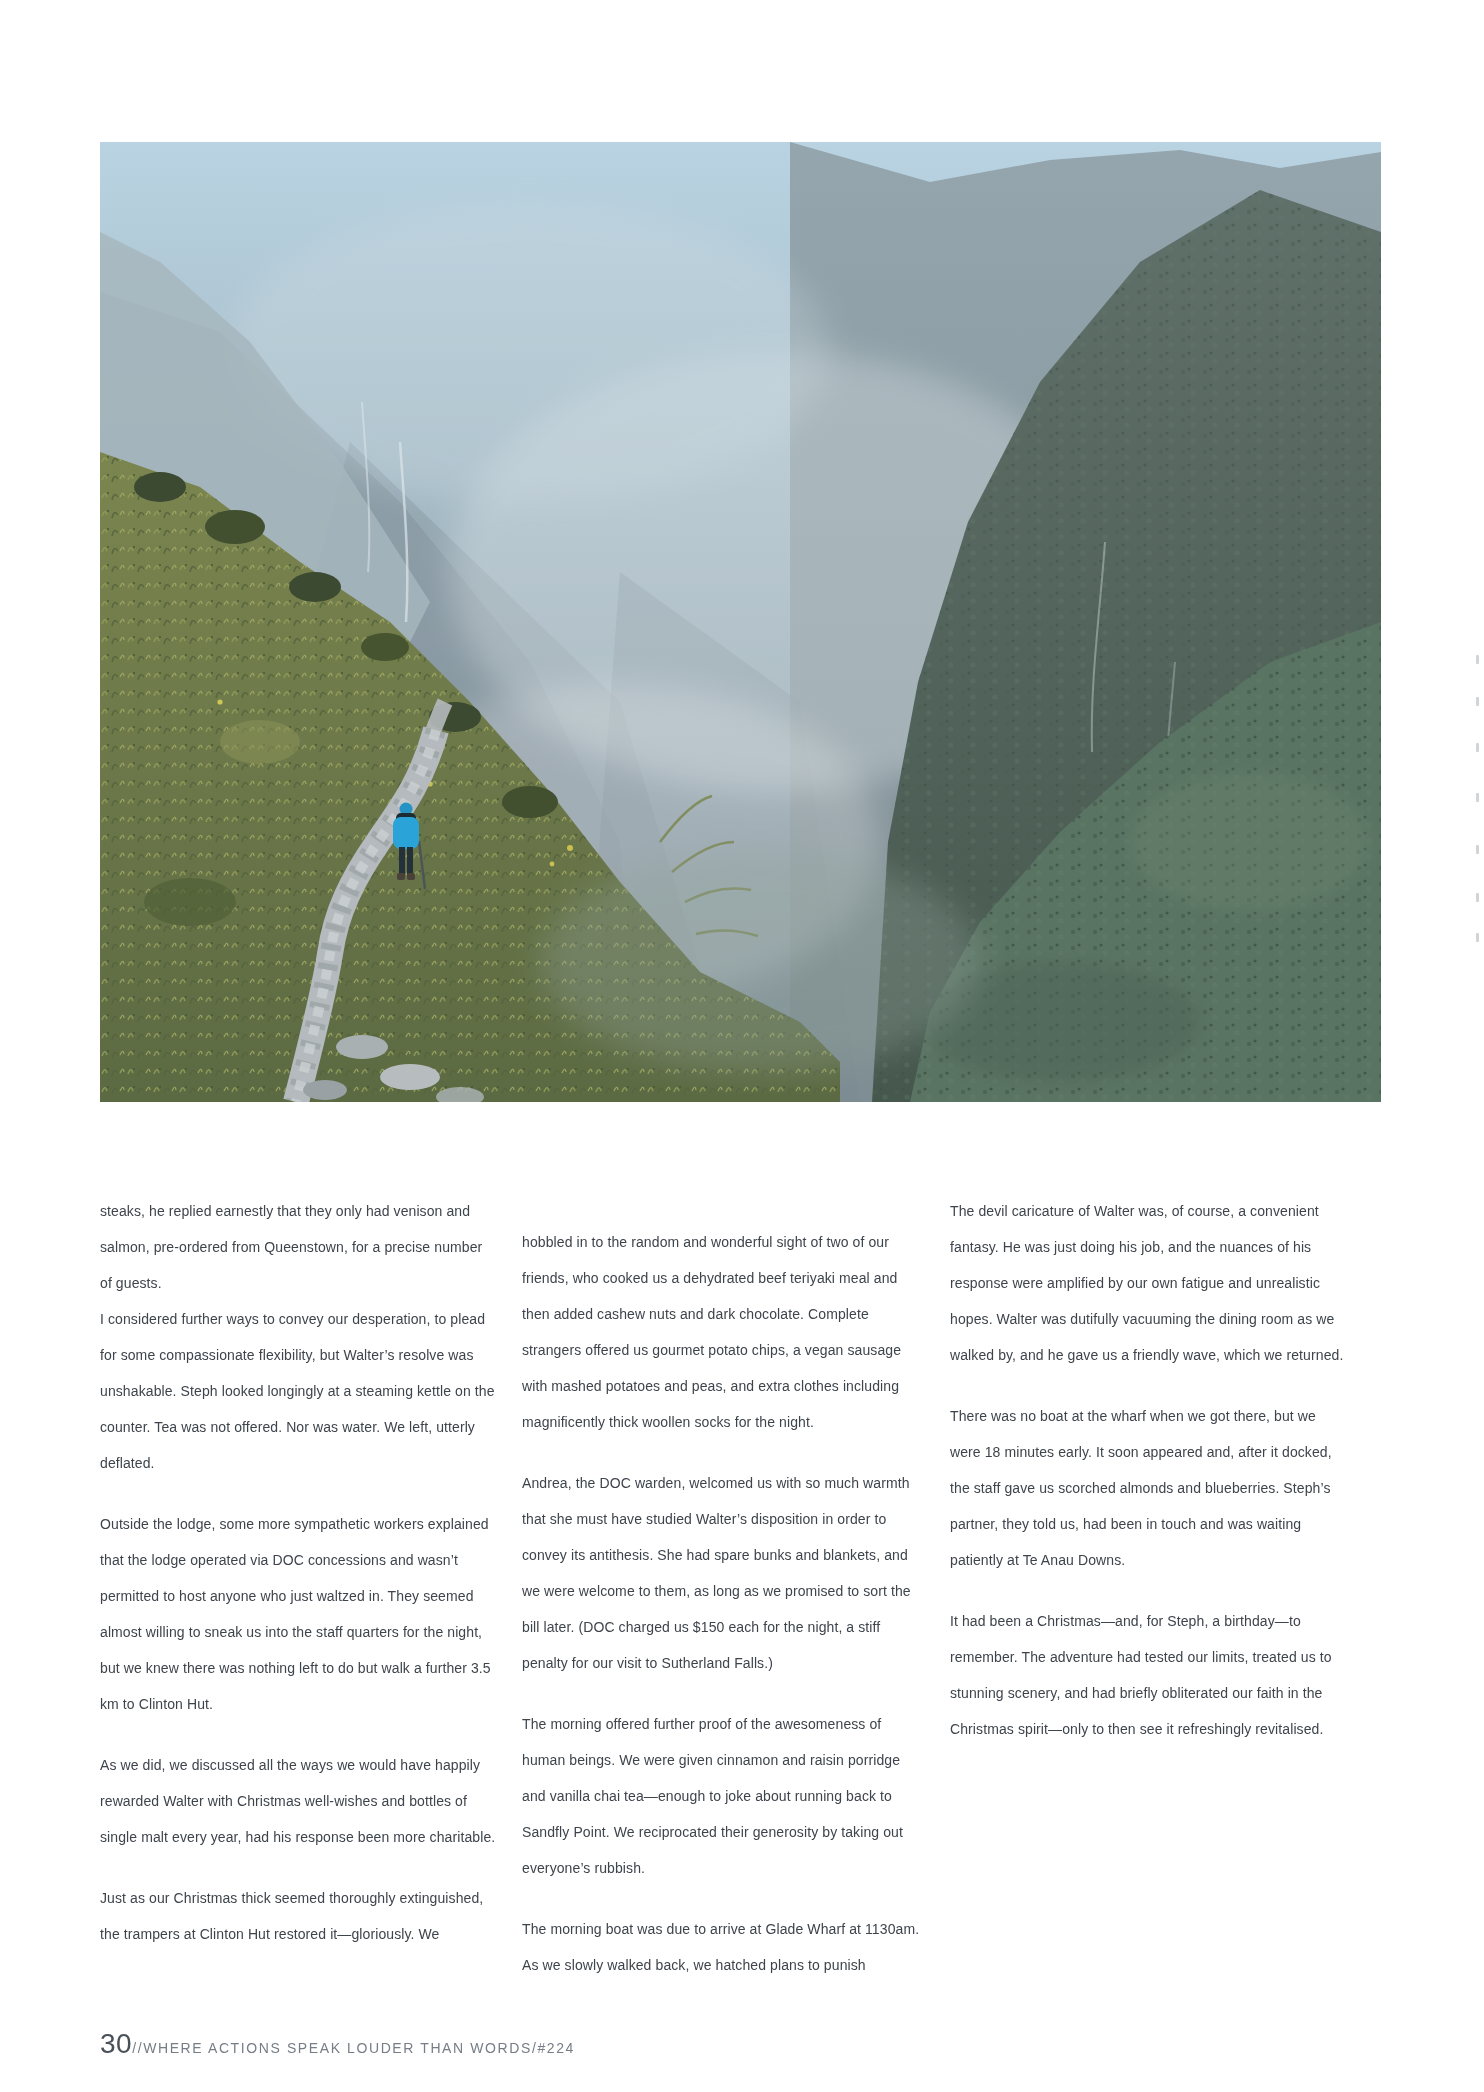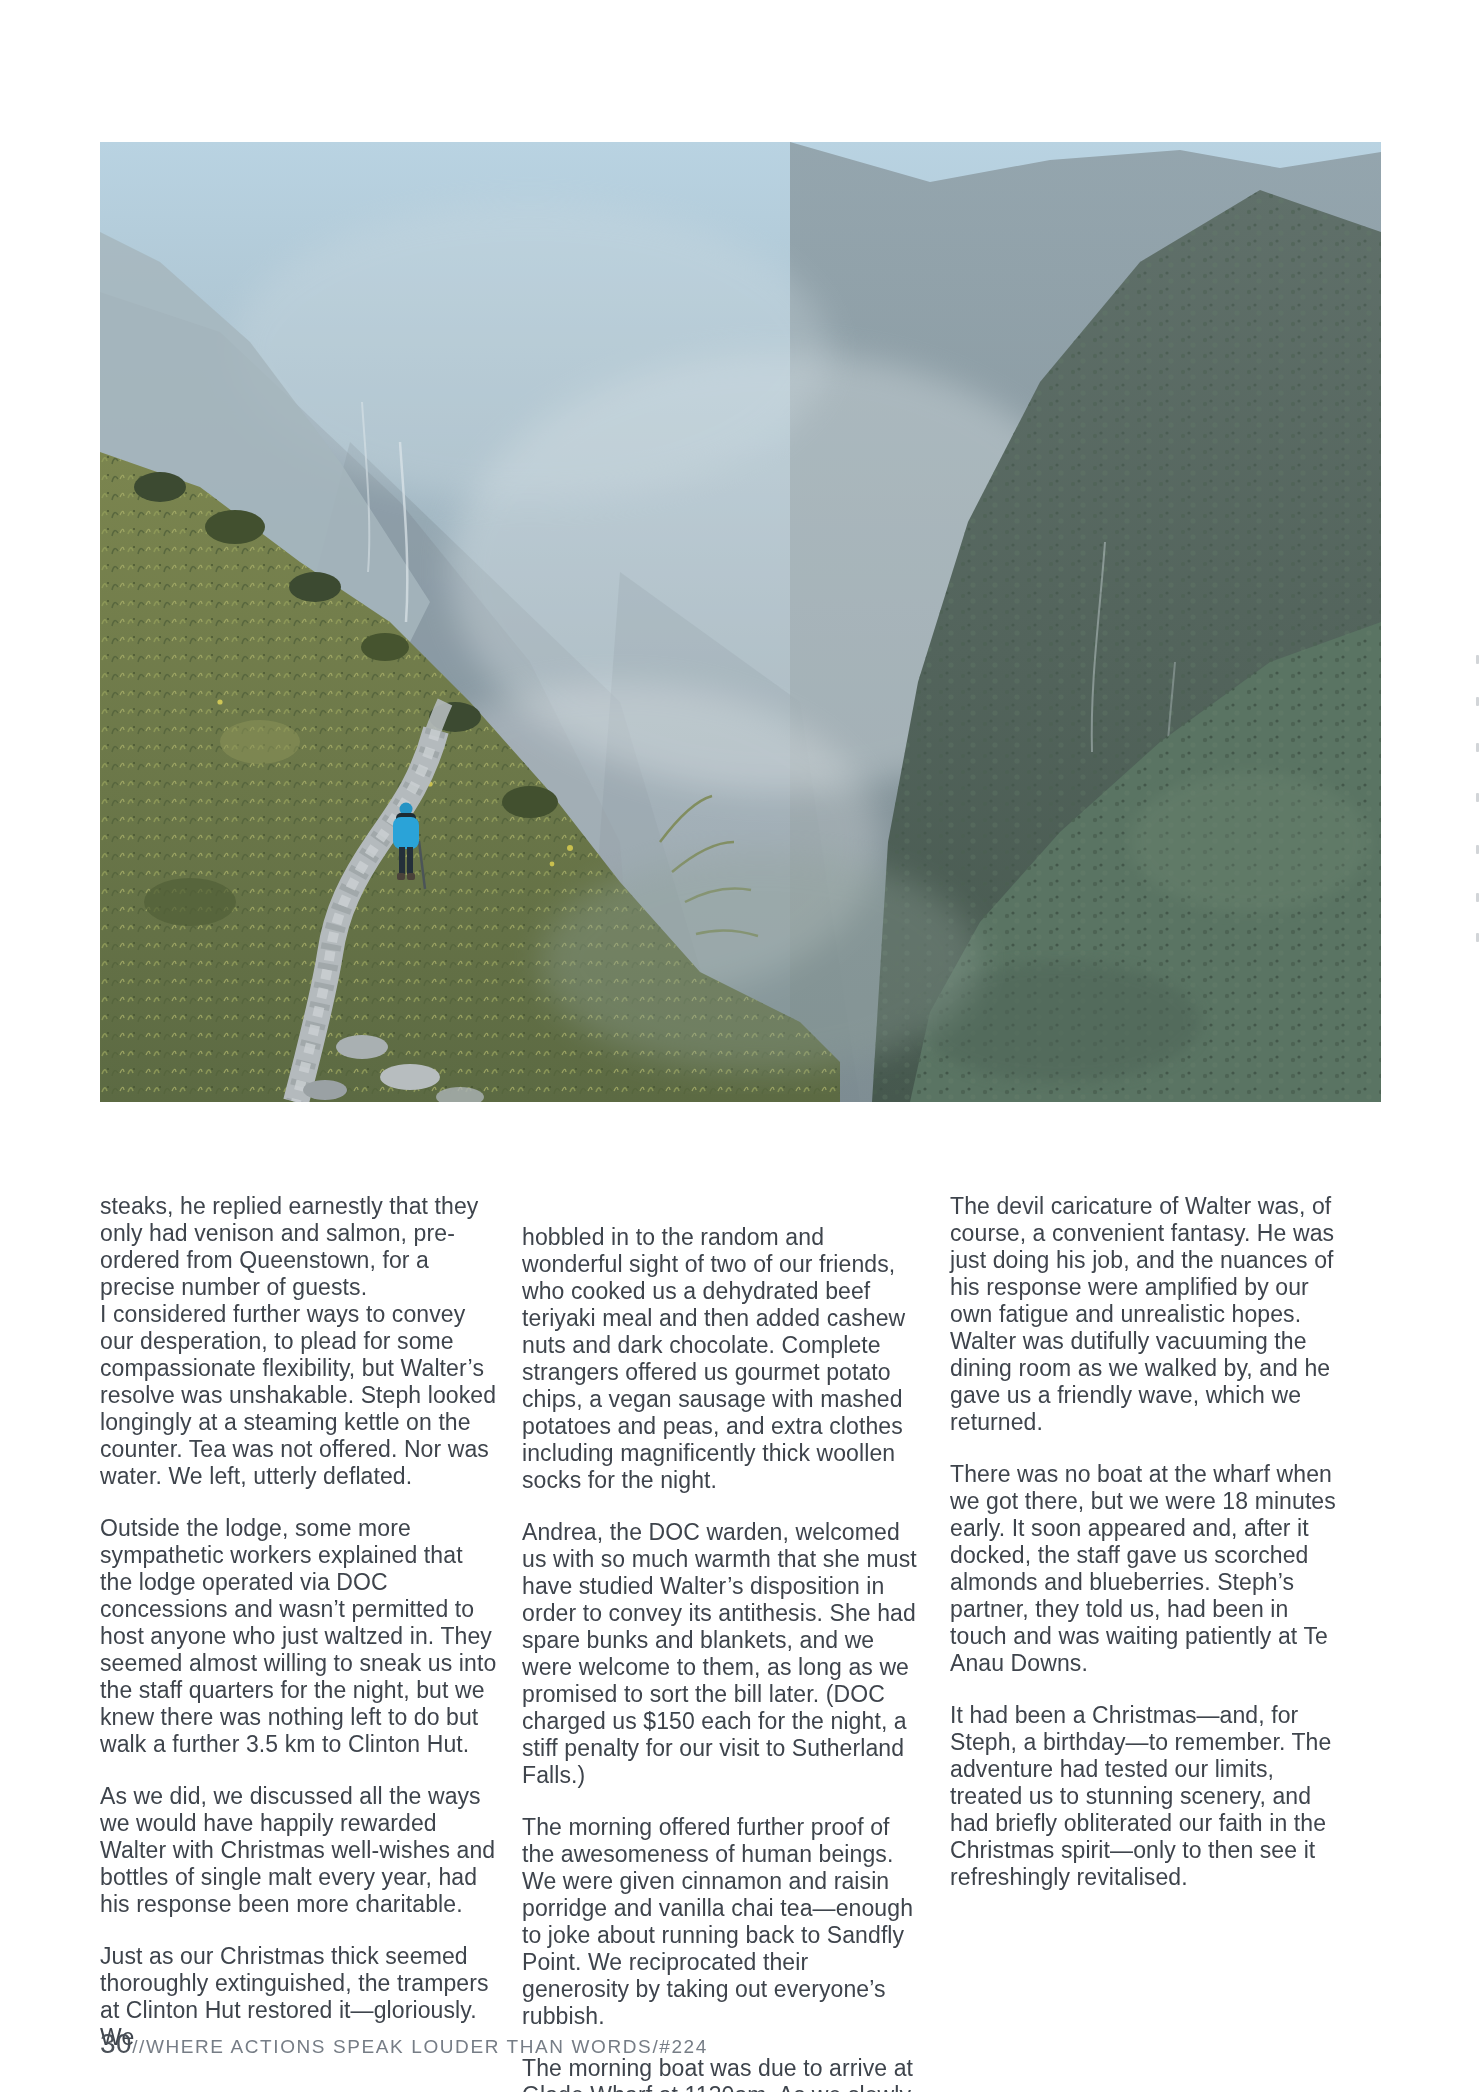--- a/index.html
+++ b/index.html
@@ -1,29 +1,29 @@
 <!DOCTYPE html>
 <html><head>
 <meta charset="utf-8">
 <style>
   html,body{margin:0;padding:0;background:#ffffff;}
   .page{position:relative;width:1484px;height:2092px;background:#ffffff;overflow:hidden;
         font-family:"Liberation Sans", sans-serif;}
   .photo{position:absolute;left:100px;top:142px;width:1281px;height:960px;overflow:hidden;}
   .photo svg{display:block;}
-  .column{position:absolute;top:1193px;width:398px;font-size:23px;line-height:27px;
+  .column{position:absolute;top:1193px;width:398px;font-size:14px;line-height:36px;
           color:#3e444c;letter-spacing:.1px;}
   .column p{margin:0 0 25px 0;}
   .column p.tight{margin-bottom:0;}
   #col-0{left:100px;}
   #col-1{left:522px;margin-top:31px;}
   #col-2{left:950px;}
   .footer{position:absolute;left:100px;top:2028px;white-space:nowrap;}
   .footer .pagenum{font-size:28px;color:#4a5058;letter-spacing:.5px;}
-  .footer .title{font-size:19px;color:#767d86;letter-spacing:1.6px;}
+  .footer .title{font-size:14px;color:#767d86;letter-spacing:1.6px;}
   .edge-artifacts{position:absolute;left:1476px;top:655px;width:8px;height:290px;}
   .edge-artifacts i{position:absolute;left:0;width:3px;height:9px;background:#c7cbce;opacity:.8;border-radius:1px;}
 </style>
 </head>
 <body>
 
 <div class="page">
 
   <div class="photo">
     <svg width="1281" height="960" viewBox="0 0 1281 960" xmlns="http://www.w3.org/2000/svg">

